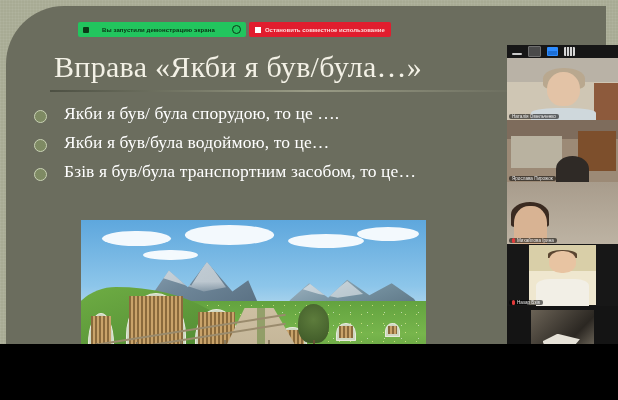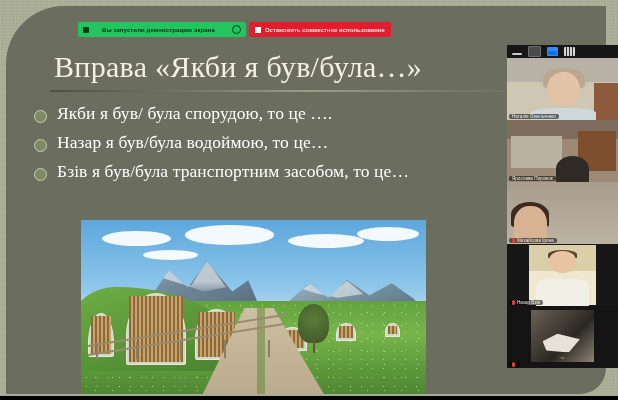--- a/index.html
+++ b/index.html
@@ -1,18 +1,18 @@
 <!DOCTYPE html>
 <html><head>
 <meta charset="utf-8">
 <style>
   html,body{margin:0;padding:0;background:#000;}
   body{width:618px;height:400px;overflow:hidden;
        font-family:"Liberation Sans",sans-serif;}
-  .screen{position:relative;width:618px;height:396px;background:#0a0a0a;overflow:hidden;}
+  .screen{position:relative;width:618px;height:344px;background:#0a0a0a;overflow:hidden;}
 
   
   .desk{position:absolute;left:0;top:0;width:618px;height:400px;
         background:#a8ab94;}
   .desk:before{content:"";position:absolute;inset:0;
         background-image:linear-gradient(rgba(255,255,255,.10) 1px,transparent 1px),
                          linear-gradient(90deg,rgba(255,255,255,.10) 1px,transparent 1px);
         background-size:3px 3px;opacity:.5;}
 
   
@@ -36,21 +36,21 @@
 
   
   .title{position:absolute;left:48px;top:44px;width:470px;
          font-family:"Liberation Serif",serif;font-size:30px;color:#f3f1e6;
          letter-spacing:.3px;white-space:nowrap;}
   .title-rule{position:absolute;left:44px;top:84px;width:470px;height:2px;
          background:linear-gradient(90deg,#4d5043,#9a9c86 55%,#6b6d5e);}
 
   
   .bullets{position:absolute;left:28px;top:96px;width:480px;}
-  .bullet{display:flex;align-items:flex-start;gap:10px;margin-bottom:6px;}
+  .bullet{display:flex;align-items:flex-start;gap:17px;margin-bottom:6px;}
   .bdot{flex:none;width:11px;height:11px;border-radius:50%;
         border:1.8px solid #c9d2b4;background:#7e8a63;margin-top:8px;}
   .btxt{font-family:"Liberation Serif",serif;font-size:17.5px;line-height:23px;
         color:#ffffff;letter-spacing:.1px;}
 
   
   .photo{position:absolute;left:75px;top:214px;width:345px;height:175px;
          overflow:hidden;background:#88c0e8;}
   .sky{position:absolute;inset:0;background:linear-gradient(#5ea7dd 0%,#8dc6ea 38%,#cfe4f0 62%,#bcd9ea 100%);}
   .cloud{position:absolute;background:#fff;border-radius:50%;opacity:.92;}
@@ -170,21 +170,21 @@
     <div class="title">Вправа «Якби я був/була…»</div>
     <div class="title-rule"></div>
 
     <div class="bullets">
       <div class="bullet">
         <span class="bdot"></span>
         <span class="btxt">Якби я був/ була спорудою, то це ….</span>
       </div>
       <div class="bullet">
         <span class="bdot"></span>
-        <span class="btxt">Назар я був/була водоймою, то це…</span>
+        <span class="btxt">Якби я був/була водоймою, то це…</span>
       </div>
       <div class="bullet">
         <span class="bdot"></span>
         <span class="btxt">Бзів я був/була транспортним засобом, то це…</span>
       </div>
     </div>
 
     <div class="photo">
       <div class="sky"></div>
       <div class="cloud" style="left:6%;top:6%;width:20%;height:9%;"></div>

